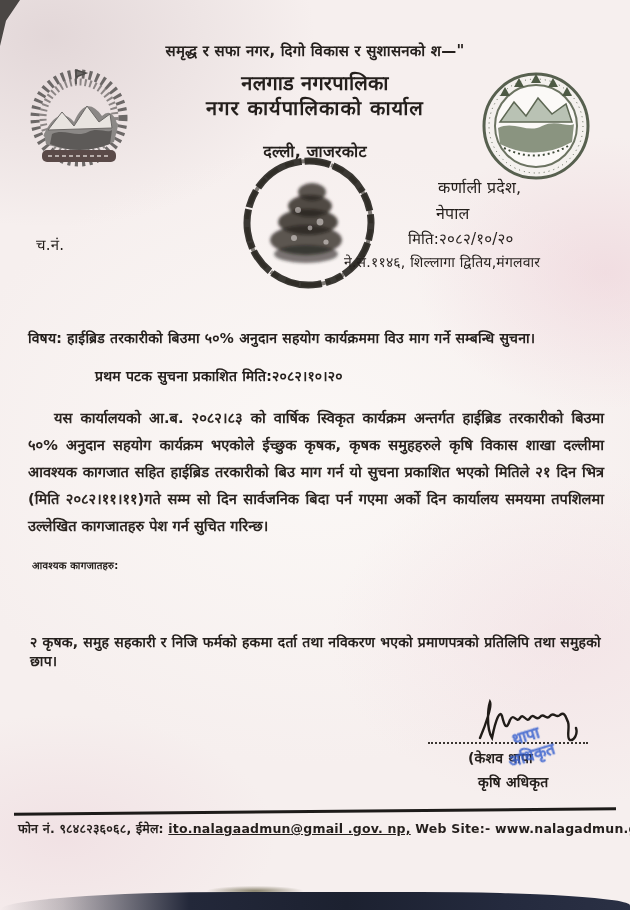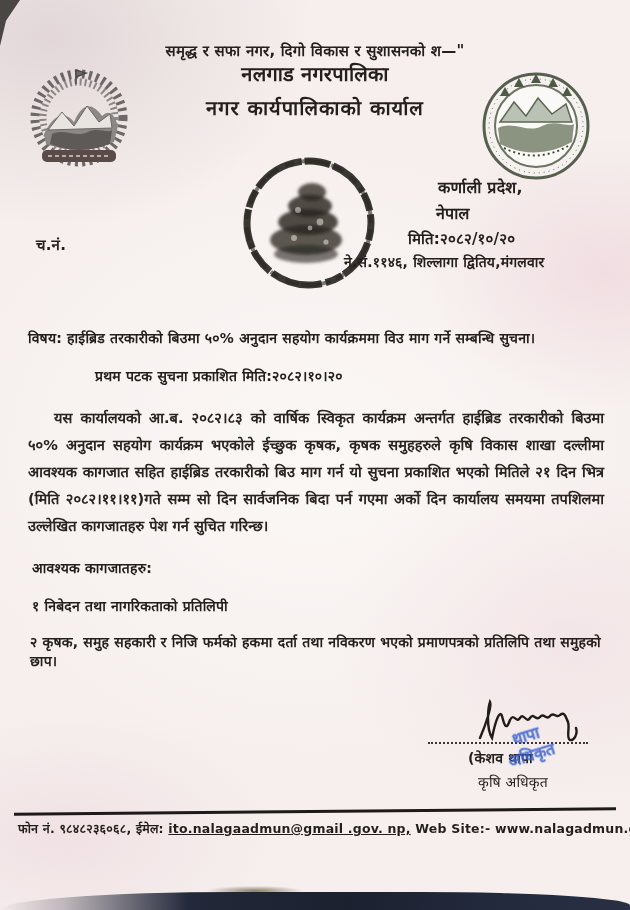--- a/index.html
+++ b/index.html
@@ -16,35 +16,35 @@
       radial-gradient(50% 25% at 90% 70%, rgba(238,210,218,.35), transparent 75%),
       radial-gradient(45% 18% at 10% 92%, rgba(233,205,213,.4), transparent 75%),
       radial-gradient(70% 40% at 50% 50%, #fbf8f6, #f6efee 85%),
       #f6efee;
     color:#241f1c;
   }
   .abs{position:absolute;}
   .dev{font-weight:600;letter-spacing:.2px;}
   .center-wrap{left:70px;width:490px;text-align:center;}
   .motto{top:40px;font-size:15px;font-weight:700;}
-  .muni{top:60px;font-size:20px;font-weight:700;}
+  .muni{top:69px;font-size:20px;font-weight:700;}
   .office{top:94px;font-size:20px;font-weight:700;letter-spacing:1px;}
   .addr{top:140px;font-size:16px;font-weight:700;}
-  .meta{font-size:15px;font-weight:700;text-align:center;}
+  .meta{font-size:15px;font-weight:400;text-align:center;}
   .subject{left:28px;top:328px;width:580px;font-size:14px;font-weight:700;}
   .publish{left:95px;top:366px;font-size:14px;font-weight:700;}
   .bodytext{
     left:28px;top:404px;width:576px;font-size:14.6px;font-weight:600;
     line-height:27px;text-align:justify;text-indent:26px;color:#2a2420;
   }
-  .docs-head{left:32px;top:558px;font-size:14px;}
+  .docs-head{left:32px;top:558px;font-size:10px;}
   .doc-item{font-size:14px;}
   .sig-line{left:428px;top:742px;width:160px;border-top:2px dotted #3a3531;}
   .sig-name{left:468px;top:748px;font-size:14px;font-weight:700;}
-  .sig-title{left:478px;top:772px;font-size:14px;font-weight:400;}
+  .sig-title{left:478px;top:772px;font-size:14px;font-weight:700;}
   .blue-stamp{
     left:505px;top:726px;transform:rotate(-17deg);
     color:#3b63cf;font-weight:800;text-align:center;line-height:20px;
     font-size:16px;opacity:.85;filter:blur(.3px);
     text-shadow:0 0 1px rgba(59,99,207,.7);
   }
   .foot-rule{left:14px;top:810px;width:602px;height:3px;background:#1d1b19;transform:rotate(-.5deg);}
   .footer{left:18px;top:820px;width:600px;font-size:12.5px;font-weight:700;white-space:nowrap;}
   .footer .email{text-decoration:underline;}
   .corner{left:0;top:0;width:20px;height:46px;background:#2e2b29;
@@ -63,20 +63,21 @@
 
 <div id="paper">
 
   <div class="abs corner"></div>
   <div class="abs smudge"></div>
   <div class="abs desk"></div>
 
   <div class="abs dev center-wrap motto">समृद्ध र सफा नगर, दिगो विकास र सुशासनको श—"</div>
   <div class="abs dev center-wrap muni">नलगाड नगरपालिका</div>
   <div class="abs dev center-wrap office">नगर कार्यपालिकाको कार्याल</div>
+  <div class="abs dev center-wrap addr">दल्ली, जाजरकोट</div>
 
   <div class="abs" style="left:24px;top:64px;">
     <svg width="110" height="112" viewBox="0 0 110 112">
       <g fill="none" stroke="#4c4a48">
         <circle cx="55" cy="54" r="44" stroke-width="9" stroke-dasharray="3 4" opacity=".8"></circle>
         <circle cx="55" cy="54" r="36" stroke-width="7" stroke-dasharray="2 3" opacity=".6"></circle>
       </g>
       <path d="M20,70 Q35,40 50,58 Q62,30 78,52 Q88,42 94,62 L90,78 Q55,92 22,80 Z" fill="#8b8886"></path>
       <path d="M24,66 L38,48 L50,62 L63,42 L75,58 L86,50 L88,64 Z" fill="#e8e4e0" stroke="#6b6866" stroke-width="1"></path>
       <path d="M28,70 C40,64 52,74 64,68 C74,63 84,70 88,66 L86,80 Q55,92 26,80 Z" fill="#5d5a58"></path>
@@ -137,21 +138,20 @@
   <div class="abs dev meta" style="left:436px;top:202px;font-size:16px;">नेपाल</div>
   <div class="abs dev meta" style="left:408px;top:228px;">मिति:२०८२/१०/२०</div>
   <div class="abs dev meta" style="left:344px;top:252px;font-size:14px;">ने.सं.११४६, शिल्लागा द्वितिय,मंगलवार</div>
 
   <div class="abs dev subject">विषय: हाईब्रिड तरकारीको बिउमा ५०% अनुदान सहयोग कार्यक्रममा विउ माग गर्ने सम्बन्धि सुचना।</div>
   <div class="abs dev publish">प्रथम पटक सुचना प्रकाशित मिति:२०८२।१०।२०</div>
 
   <div class="abs bodytext">यस कार्यालयको आ.ब. २०८२।८३ को वार्षिक स्विकृत कार्यक्रम अन्तर्गत हाईब्रिड तरकारीको बिउमा ५०% अनुदान सहयोग कार्यक्रम भएकोले ईच्छुक कृषक, कृषक समुहहरुले कृषि विकास शाखा दल्लीमा आवश्यक कागजात सहित हाईब्रिड तरकारीको बिउ माग गर्न यो सुचना प्रकाशित भएको मितिले २१ दिन भित्र (मिति २०८२।११।११)गते सम्म सो दिन सार्वजनिक बिदा पर्न गएमा अर्को दिन कार्यालय समयमा तपशिलमा उल्लेखित कागजातहरु पेश गर्न सुचित गरिन्छ।</div>
 
   <div class="abs dev docs-head">आवश्यक कागजातहरु:</div>
-  <div class="abs dev doc-item" style="left:32px;top:596px;">१ निबेदन तथा नागरिकताको प्रतिलिपी</div>
   <div class="abs dev doc-item" style="left:30px;top:632px;width:590px;">२ कृषक, समुह सहकारी र निजि फर्मको हकमा दर्ता तथा नविकरण भएको प्रमाणपत्रको प्रतिलिपि तथा समुहको छाप।</div>
 
   <div class="abs" style="left:462px;top:694px;">
     <svg width="140" height="56" viewBox="0 0 140 56">
       <path d="M18,44 C24,30 30,12 28,8 C26,14 24,34 30,44 C34,24 38,16 40,22 C42,30 44,38 48,26 C52,18 54,30 58,24 C62,18 64,30 68,24 C72,18 74,28 78,23 C82,18 84,27 88,22 C92,17 94,25 98,21 C103,17 104,24 106,28 C108,34 104,44 108,46 C112,47 116,40 114,34" fill="none" stroke="#201c18" stroke-width="2.4" stroke-linecap="round"></path>
     </svg>
   </div>
   <div class="abs sig-line"></div>
   <div class="abs dev sig-name">(केशव थापा</div>
   <div class="abs dev sig-title">कृषि अधिकृत</div>

